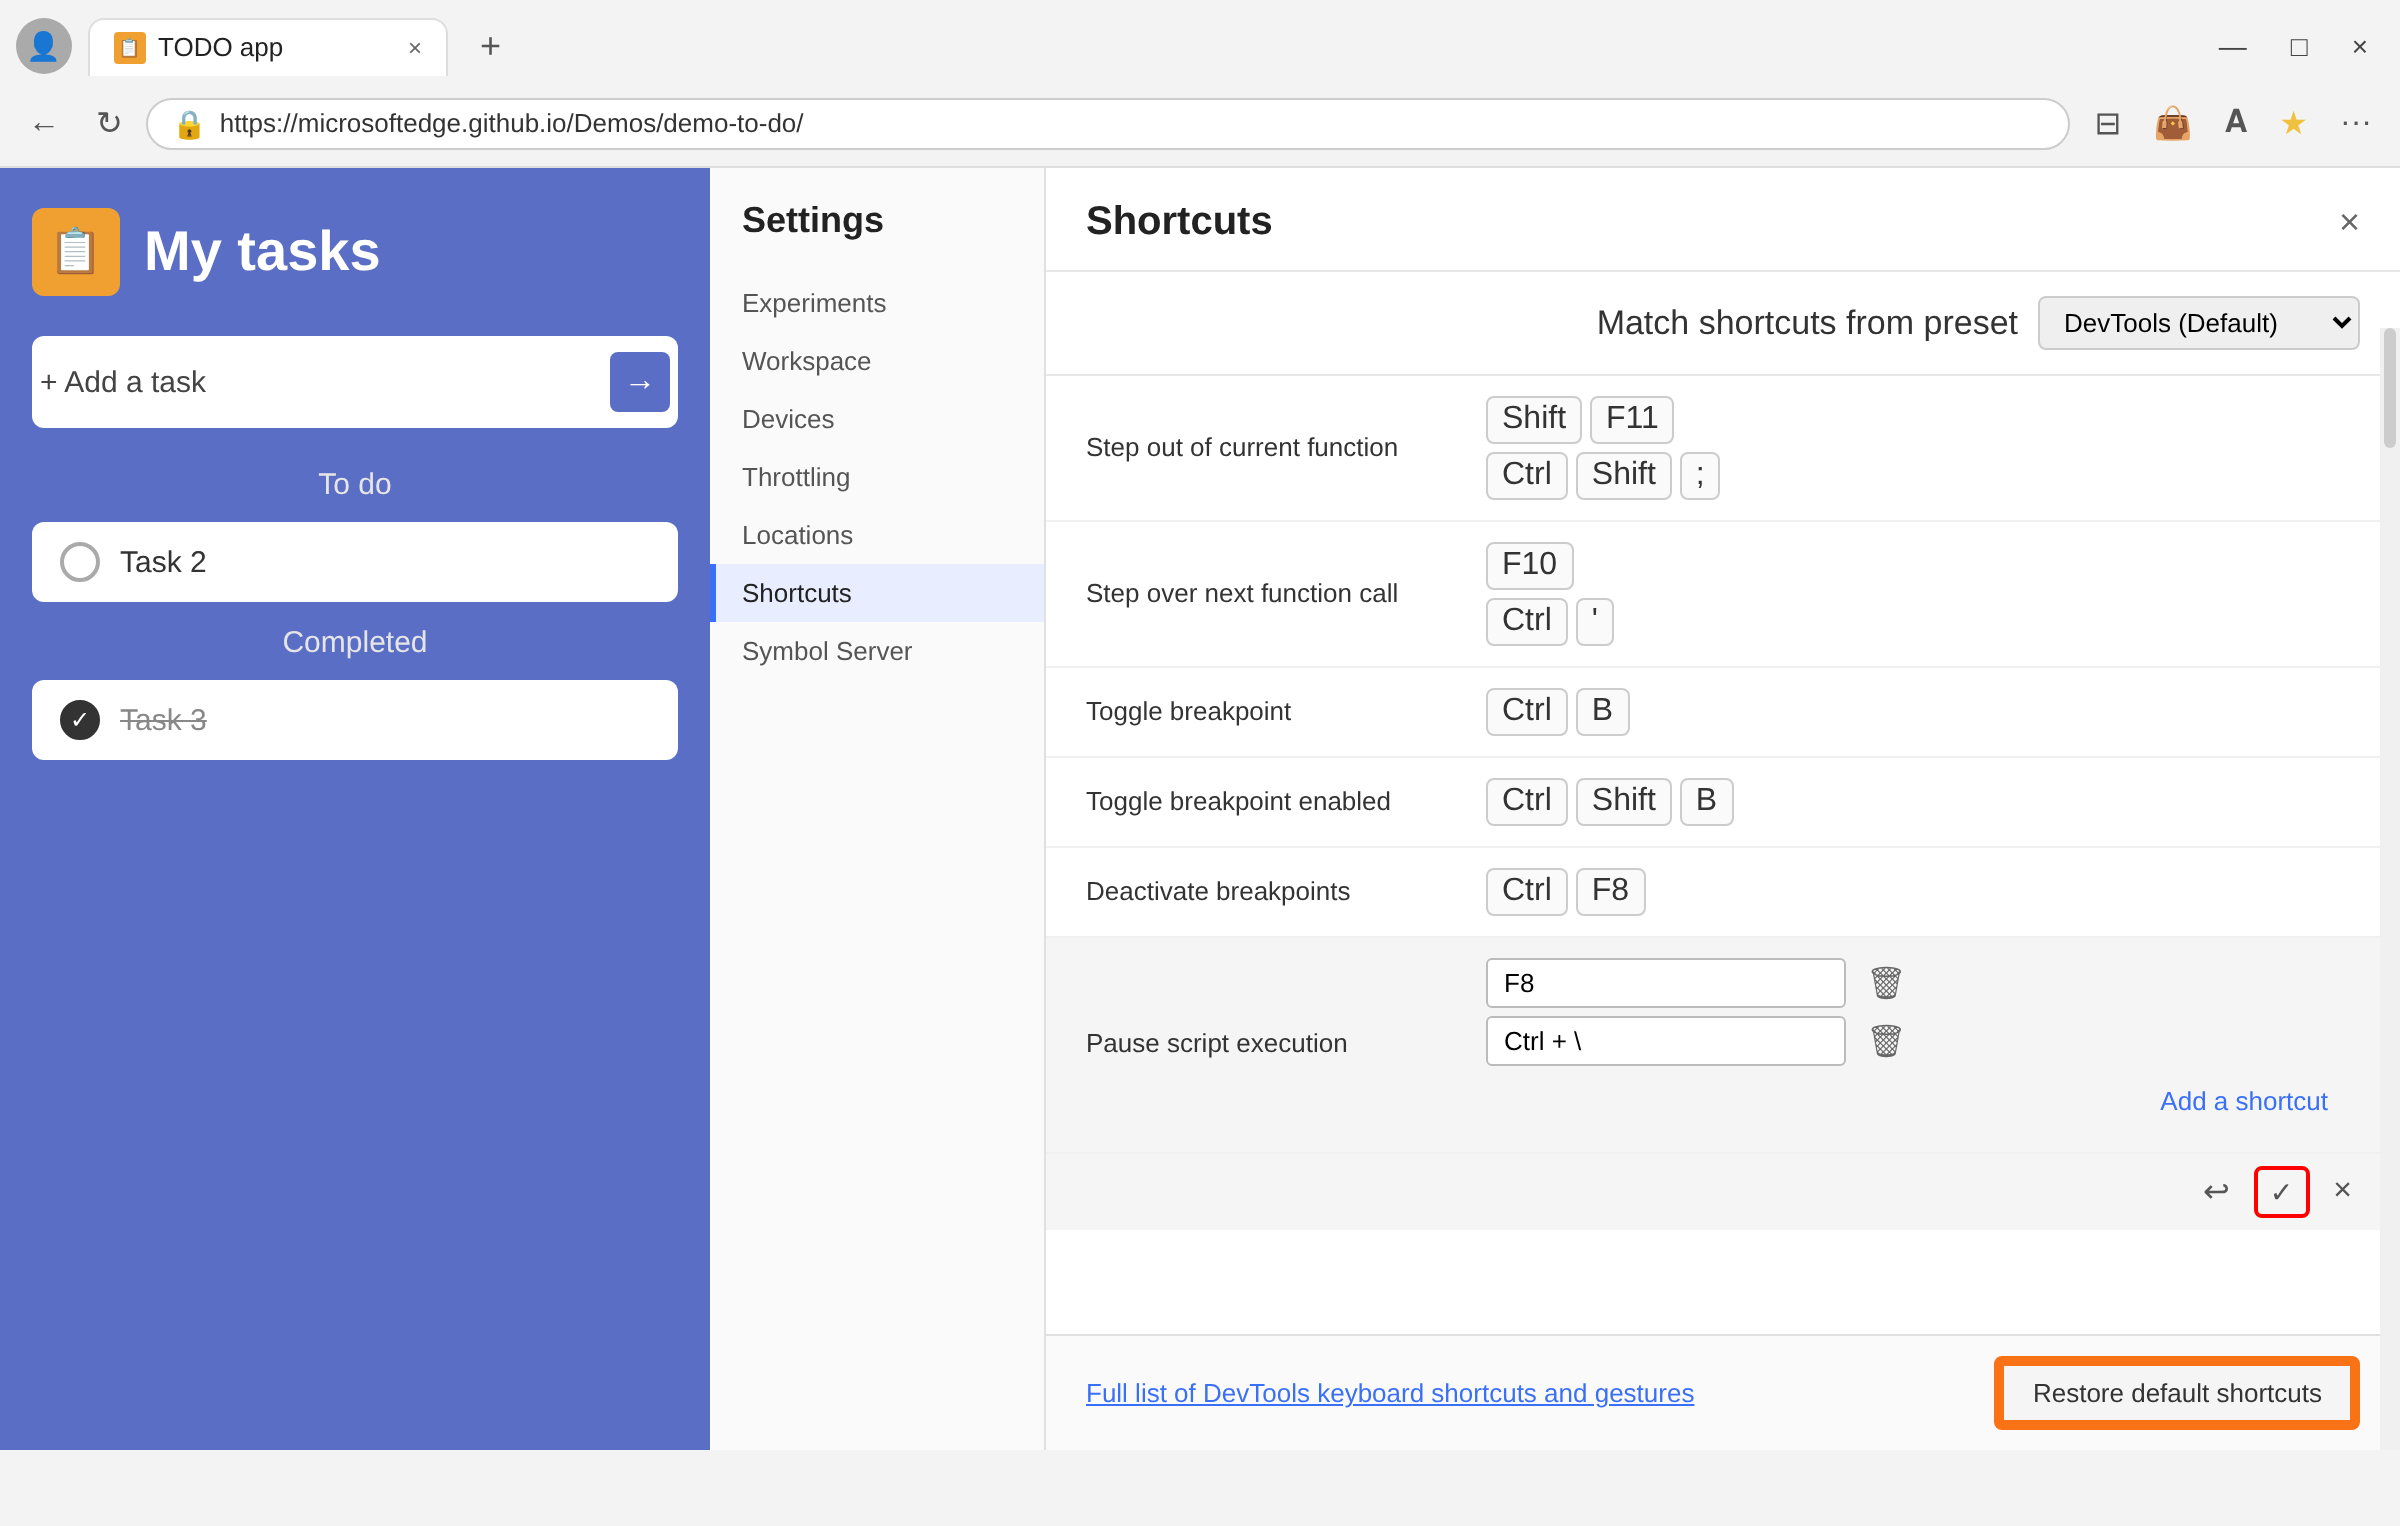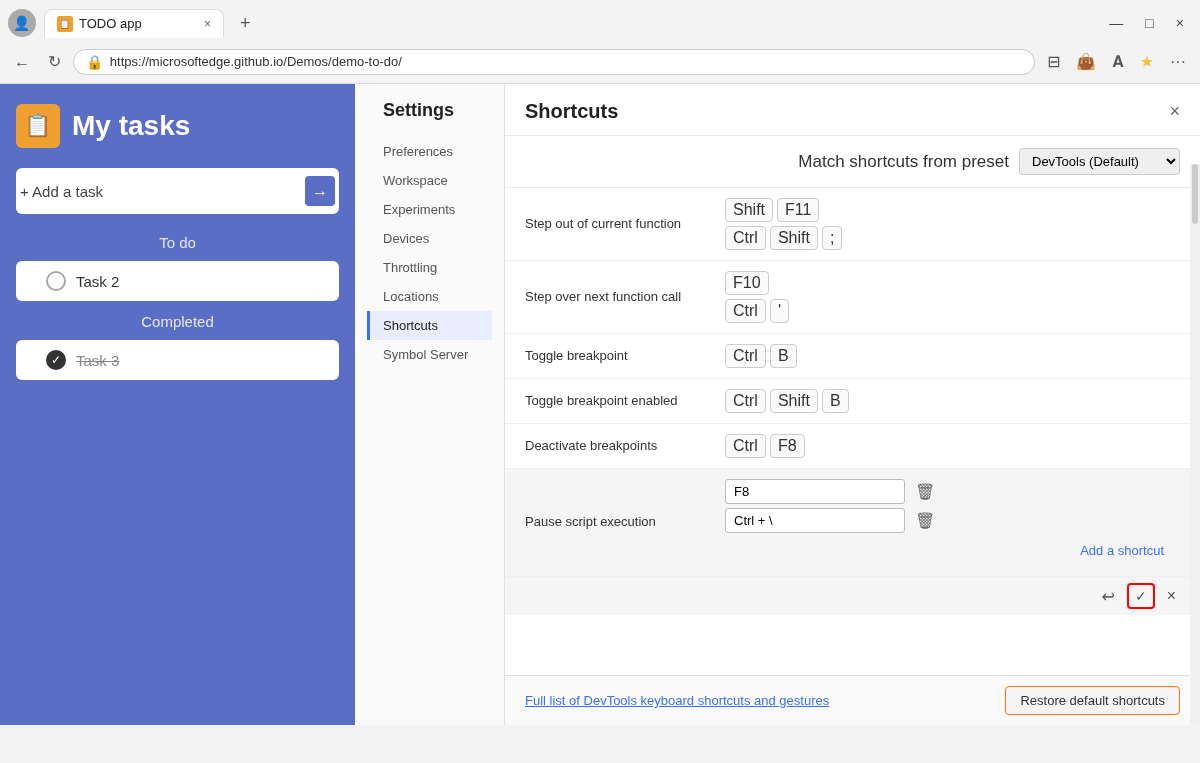--- a/index.html
+++ b/index.html
@@ -26,29 +26,29 @@
 
     
     .todo-sidebar { width: 355px; background: #5b6ec5; padding: 20px 16px; flex-shrink: 0; }
     .todo-header { display: flex; align-items: center; gap: 12px; margin-bottom: 20px; }
     .todo-icon { width: 44px; height: 44px; background: #f0a030; border-radius: 6px; display: flex; align-items: center; justify-content: center; color: white; font-size: 22px; }
     .todo-title { color: white; font-size: 28px; font-weight: bold; }
     .add-task-bar { display: flex; align-items: center; background: white; border-radius: 6px; padding: 8px 4px; margin-bottom: 20px; gap: 8px; }
     .add-task-text { flex: 1; color: #444; font-size: 15px; font-weight: 500; }
     .add-task-btn { background: #5b6ec5; color: white; border: none; border-radius: 4px; width: 30px; height: 30px; cursor: pointer; font-size: 16px; display: flex; align-items: center; justify-content: center; }
     .section-title { color: #e5e5e5; text-align: center; font-size: 15px; margin-bottom: 10px; font-weight: 400; }
-    .task-item { background: white; border-radius: 6px; padding: 10px 30px; margin-bottom: 8px; display: flex; align-items: center; gap: 10px; }
+    .task-item { background: white; border-radius: 6px; padding: 10px 14px; margin-bottom: 8px; display: flex; align-items: center; gap: 10px; }
     .task-circle { width: 20px; height: 20px; border-radius: 50%; border: 2px solid #aaa; flex-shrink: 0; }
     .task-circle.done { background: #333; border-color: #333; display: flex; align-items: center; justify-content: center; color: white; font-size: 12px; }
     .task-label { font-size: 15px; color: #333; }
     .task-label.done { text-decoration: line-through; color: #888; }
     .completed-section { margin-top: 12px; }
 
     
-    .settings-panel { width: 150px; background: #fafafa; border-right: 1px solid #e0e0e0; padding: 16px 12px; flex-shrink: 0; }
+    .settings-panel { width: 168px; background: #fafafa; border-right: 1px solid #e0e0e0; padding: 16px 0; flex-shrink: 0; }
     .settings-title { font-size: 18px; font-weight: 600; padding: 0 16px 16px; color: #222; }
     .settings-nav-item { padding: 7px 16px; color: #555; cursor: pointer; font-size: 13px; }
     .settings-nav-item.active { background: #e8eeff; border-left: 3px solid #3a6ff7; color: #222; font-weight: 500; padding-left: 13px; }
 
     
     .shortcuts-panel { flex: 1; background: white; display: flex; flex-direction: column; overflow: hidden; position: relative; }
     .shortcuts-header { display: flex; align-items: center; justify-content: space-between; padding: 16px 20px 12px; border-bottom: 1px solid #e8e8e8; }
     .shortcuts-title { font-size: 20px; font-weight: 600; color: #222; }
     .close-btn { background: none; border: none; cursor: pointer; font-size: 18px; color: #666; }
     .preset-row { display: flex; align-items: center; justify-content: flex-end; padding: 12px 20px; border-bottom: 1px solid #e8e8e8; gap: 10px; }
@@ -58,21 +58,21 @@
     .shortcut-row { display: flex; align-items: center; padding: 10px 20px; border-bottom: 1px solid #f0f0f0; }
     .shortcut-row.highlighted { background: #f5f5f5; }
     .shortcut-name { width: 200px; font-size: 13px; color: #333; flex-shrink: 0; line-height: 1.4; }
     .shortcut-keys { flex: 1; display: flex; flex-direction: column; gap: 4px; }
     .key-row { display: flex; gap: 4px; align-items: center; }
     .key-badge { border: 1px solid #ccc; border-radius: 4px; padding: 2px 7px; font-size: 16px; color: #333; background: #fafafa; white-space: nowrap; }
     .shortcut-input { border: 1px solid #bbb; border-radius: 3px; padding: 4px 8px; font-size: 13px; width: 180px; background: white; }
     .delete-btn { background: none; border: none; cursor: pointer; color: #666; font-size: 16px; padding: 2px 6px; }
     .shortcuts-footer { padding: 10px 20px; display: flex; align-items: center; justify-content: space-between; border-top: 1px solid #e0e0e0; background: #fafafa; }
     .full-list-link { color: #3a6ff7; text-decoration: underline; cursor: pointer; font-size: 13px; }
-    .restore-btn { border: 1px solid #f97316; border-radius: 4px; background: #f5f5f5; padding: 6px 14px; font-size: 13px; cursor: pointer; color: #333; }
+    .restore-btn { border: 5px solid #f97316; border-radius: 4px; background: #f5f5f5; padding: 6px 14px; font-size: 13px; cursor: pointer; color: #333; }
     .action-row { display: flex; align-items: center; justify-content: flex-end; gap: 6px; padding: 6px 16px 8px; text-align: center; }
     .action-icon-btn { background: none; border: none; cursor: pointer; font-size: 16px; color: #555; padding: 2px 4px; }
     .confirm-btn { background: none; border: 2px solid red; border-radius: 4px; cursor: pointer; padding: 3px 6px; color: #555; font-size: 14px; }
     .scrollbar-track { position: absolute; right: 0; top: 80px; bottom: 0; width: 10px; background: #f0f0f0; }
     .scrollbar-thumb { position: absolute; right: 2px; top: 0; width: 6px; height: 60px; background: #ccc; border-radius: 3px; }
   </style>
 </head>
 <body>
 
 <div class="browser-chrome">
@@ -129,23 +129,22 @@
       <div class="section-title">Completed</div>
       <div class="task-item">
         <div class="task-circle done">✓</div>
         <span class="task-label done">Task 3</span>
       </div>
     </div>
   </div>
 
   <div class="settings-panel">
     <div class="settings-title">Settings</div>
-    <div class="settings-nav-item">Preferences</div>
+    <div class="settings-nav-item">Experiments</div>
     <div class="settings-nav-item">Workspace</div>
-    <div class="settings-nav-item">Experiments</div>
     <div class="settings-nav-item">Devices</div>
     <div class="settings-nav-item">Throttling</div>
     <div class="settings-nav-item">Locations</div>
     <div class="settings-nav-item active">Shortcuts</div>
     <div class="settings-nav-item">Symbol Server</div>
   </div>
 
   <div class="shortcuts-panel">
     <div class="shortcuts-header">
       <span class="shortcuts-title">Shortcuts</span>

